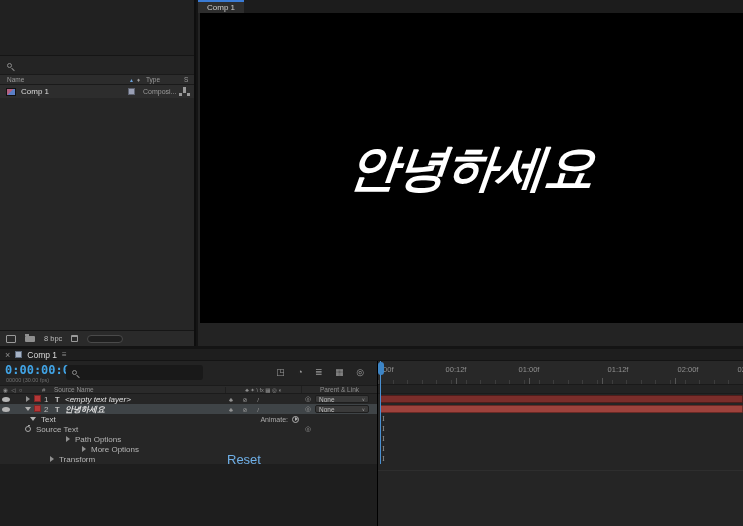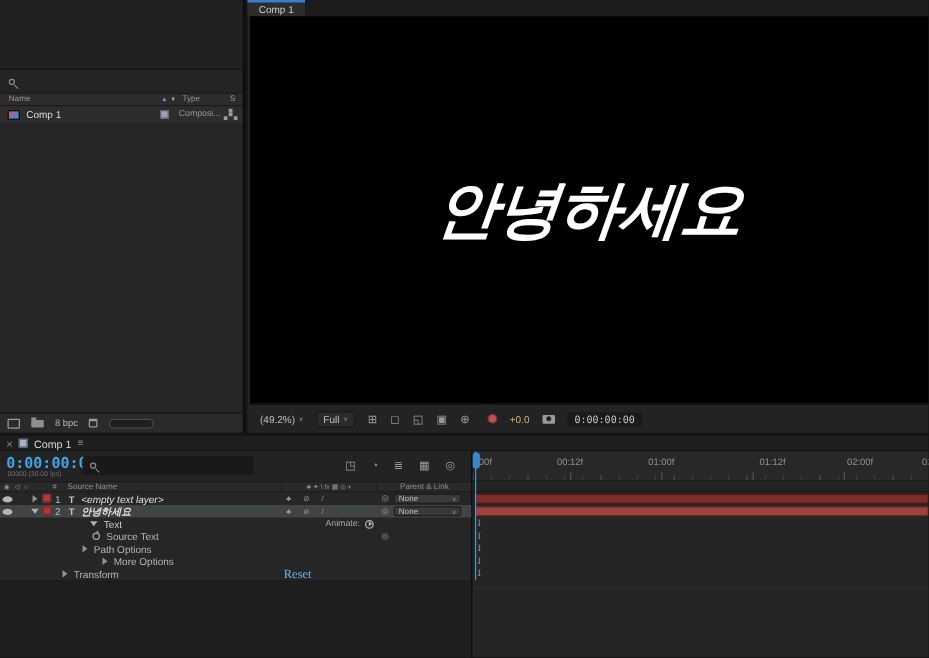--- a/index.html
+++ b/index.html
@@ -110,21 +110,21 @@
   .none-dd { width:54px; height:8px; background:#3a3a3a; border:1px solid #1e1e1e; border-radius:2px;
              display:flex; align-items:center; padding:0 3px; font-size:6.5px; color:#c0c0c0; }
   .none-dd .chev { margin-left:auto; font-size:4.5px; color:#9a9a9a; }
 
   .prop-label { color:#b5b5b5; margin-left:5px; }
   .animate-wrap { margin-left:auto; margin-right:78px; display:flex; align-items:center; gap:4px; font-size:7px; color:#aaaaaa; }
   .animate-btn { width:7px; height:7px; border:1px solid #b0b0b0; border-radius:50%; display:flex; align-items:center; justify-content:center; }
   .animate-btn .t { width:0; height:0; border-top:2px solid transparent; border-bottom:2px solid transparent; border-left:3px solid #b0b0b0; margin-left:1px; }
   .stopwatch { width:6px; height:6px; border:1px solid #a8a8a8; border-radius:50%; position:relative; }
   .stopwatch::before { content:''; position:absolute; top:-2px; left:1.5px; width:2px; height:1px; background:#a8a8a8; }
-  .reset-link { position:absolute; left:227px; color:#6fb0e8; font-size:10px;font-family:Liberation Serif, serif; }
+  .reset-link { position:absolute; left:227px; color:#6fb0e8; font-size:13px; }
   .tl-left-fill { flex:1; background:#1e1e1e; }
 
   .tl-right { flex:1; position:relative; background:#252525; display:flex; flex-direction:column; overflow:hidden; }
   .ruler { height:24px; background:#282828; border-bottom:1px solid #1a1a1a; position:relative; }
   .ruler::before { content:''; position:absolute; bottom:0; left:0; right:0; height:4px;
     background:repeating-linear-gradient(90deg, #3d3d3d 0 1px, transparent 1px 14.6px); }
   .rlabel { position:absolute; top:4px; font-size:7.5px; color:#909090; transform:translateX(-50%); white-space:nowrap; }
   .rlabel.first { transform:none; }
   .rtick { position:absolute; bottom:0; width:1px; height:6px; background:#555; }
   .tr-spacer { height:9px; background:#232323; border-bottom:1px solid #1b1b1b; }
@@ -175,35 +175,20 @@
 
     <div class="viewer">
       <div class="v-tabbar">
         <div class="v-tab">
           <span>Comp 1</span>
         </div>
       </div>
       <div class="v-canvas">
         <span class="ktext">안녕하세요</span>
       </div>
-      <div class="v-toolbar">
-        <span class="dd">
-          <span>(49.2%)</span>
-          <span class="chev">∨</span>
-        </span>
-        <span class="dd dd-box">
-          <span>Full</span>
-          <span class="chev">∨</span>
-        </span>
-        <span class="icon-run">⊞ ◻ ◱ ▣ ⊕</span>
-        <span class="red-dot"></span>
-        <span class="exposure">+0.0</span>
-        <span class="camera"></span>
-        <span class="tc-pill">0:00:00:00</span>
-      </div>
     </div>
   </div>
 
   <div class="timeline">
     <div class="tl-tabbar">
       <span class="tl-close">×</span>
       <span class="tab-comp-icon"></span>
       <span>Comp 1</span>
       <span class="tl-menu">≡</span>
     </div>
@@ -268,32 +253,32 @@
             <span class="cell-switches">♣ ⊘ /</span>
             <span class="cell-pick">◎</span>
             <span class="cell-parent">
               <span class="none-dd">
                 <span>None</span>
                 <span class="chev">∨</span>
               </span>
             </span>
           </div>
 
-          <div class="row" style="padding-left:72px">
+          <div class="row" style="padding-left:30px">
             <span class="tw-open"></span>
             <span class="prop-label" style="color:#cecece">Text</span>
             <span class="animate-wrap">
               <span>Animate:</span>
               <span class="animate-btn">
                   <span class="t"></span>
                 </span>
             </span>
           </div>
 
-          <div class="row" style="padding-left:74px">
+          <div class="row" style="padding-left:25px">
             <span class="stopwatch"></span>
             <span class="prop-label">Source Text</span>
             <span style="flex:1"></span>
             <span class="cell-pick">◎</span>
             <span class="cell-parent"></span>
           </div>
 
           <div class="row" style="padding-left:66px">
             <span class="tw-closed"></span>
             <span class="prop-label">Path Options</span>

